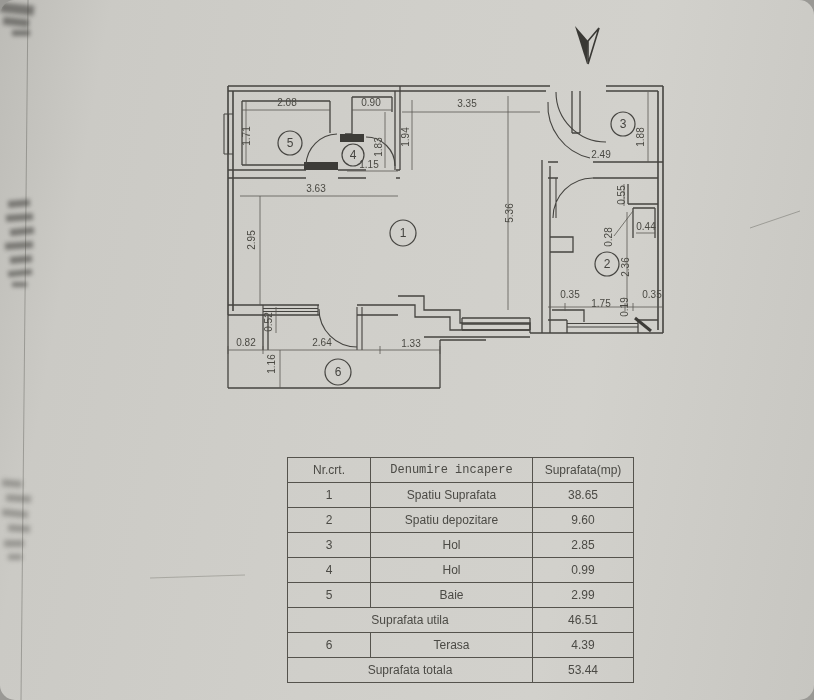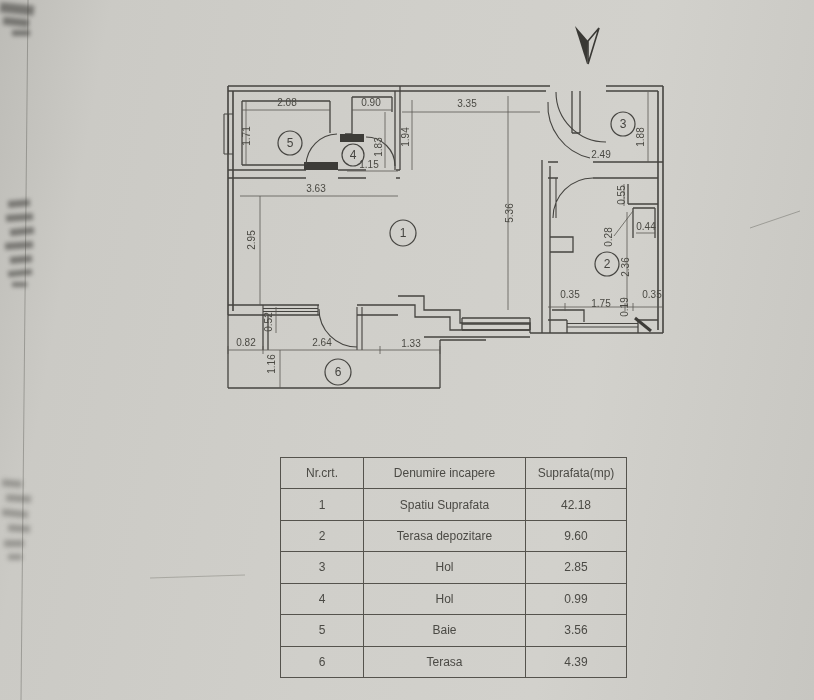--- a/index.html
+++ b/index.html
@@ -1,28 +1,29 @@
 <!DOCTYPE html>
 <html><head>
 <meta charset="utf-8">
 <style>
   html,body{margin:0;padding:0;background:#9a9995;}
   .paper{
     position:relative;width:814px;height:700px;overflow:hidden;
     background:linear-gradient(100deg,#bdbcb7 0%,#cbcac5 12%,#d0cfca 45%,#d2d1cc 70%,#c7c6c1 100%);
     font-family:"Liberation Sans", sans-serif;
+    border-radius:15px;
   }
   svg text{font-family:"Liberation Sans", sans-serif;}
   .dim{font-size:10px;fill:#4a4943;}
   .badge-num{font-size:12px;fill:#454440;}
   .plan-stroke{stroke:#454440;fill:none;}
   .thin{stroke:#5a5953;fill:none;}
   
   .area-table{
-    position:absolute;left:280px;top:457px;width:344px;height:221px;
+    position:absolute;left:287px;top:457px;width:344px;height:221px;
     border-collapse:collapse;table-layout:fixed;color:#4b4a45;font-size:12px;
   }
   .area-table td{
     border:1.4px solid #55534d;text-align:center;vertical-align:middle;
     padding:0;height:24px;overflow:hidden;white-space:nowrap;
   }
   .smudge{position:absolute;background:#3c3b38;filter:blur(2px);opacity:.55;}
   .smudge2{position:absolute;background:#4a4945;filter:blur(2.5px);opacity:.4;}
 </style>
 </head>
@@ -167,48 +168,56 @@
         <text x="290" y="147" class="badge-num" text-anchor="middle">5</text>
         <circle cx="338" cy="372" r="13" fill="none" stroke="#454440" stroke-width="1.2"></circle>
         <text x="338" y="376" class="badge-num" text-anchor="middle">6</text>
       </g>
   </svg>
 
   <table class="area-table">
     <tbody id="area-table-body">
         <tr>
           <td style="width: 82px;">Nr.crt.</td>
-          <td style="width: 161px;">Denumire incapere</td>
+          <td style="width: 161px; font-family: Liberation Mono, monospace;">Denumire incapere</td>
           <td style="width: 100px; margin-top: 28px;">Suprafata(mp)</td>
         </tr>
         <tr>
           <td>1</td>
           <td>Spatiu Suprafata</td>
-          <td>42.18</td>
+          <td>38.65</td>
         </tr>
         <tr>
           <td>2</td>
-          <td>Terasa depozitare</td>
+          <td>Spatiu depozitare</td>
           <td>9.60</td>
         </tr>
         <tr>
           <td>3</td>
           <td>Hol</td>
           <td>2.85</td>
         </tr>
         <tr>
           <td>4</td>
           <td>Hol</td>
           <td>0.99</td>
         </tr>
         <tr>
           <td>5</td>
           <td>Baie</td>
-          <td>3.56</td>
+          <td>2.99</td>
+        </tr>
+        <tr>
+          <td colspan="2">Suprafata utila</td>
+          <td>46.51</td>
         </tr>
         <tr>
           <td>6</td>
           <td>Terasa</td>
           <td>4.39</td>
         </tr>
+        <tr>
+          <td colspan="2">Suprafata totala</td>
+          <td>53.44</td>
+        </tr>
       </tbody>
   </table>
 </div>
 
 </body></html>

